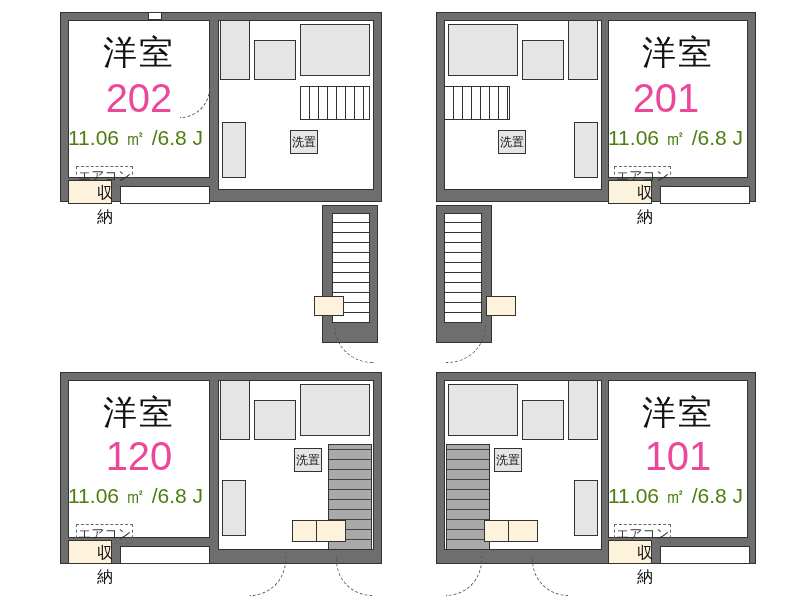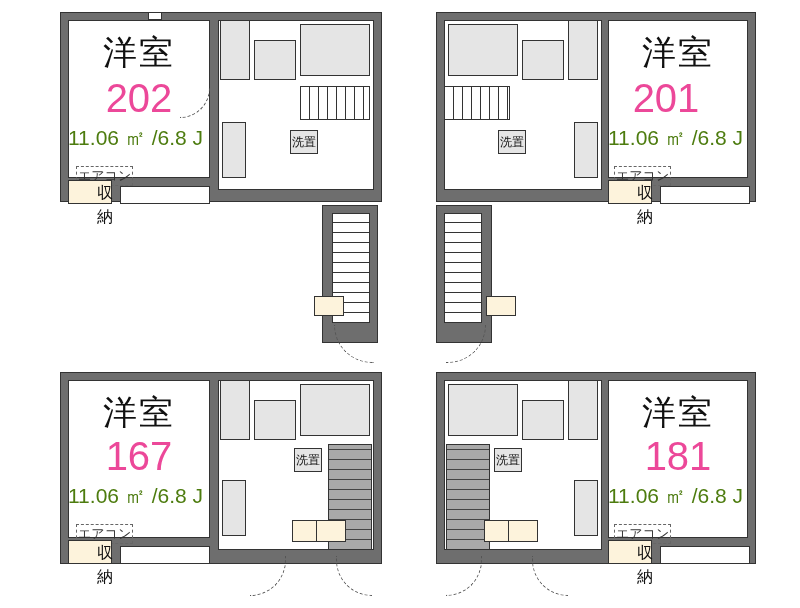--- a/index.html
+++ b/index.html
@@ -59,39 +59,39 @@
 <div class="abs wall" style="left:322px;top:205px;width:56px;height:138px;"></div>
 <div class="abs room" style="left:332px;top:213px;width:38px;height:110px;background:repeating-linear-gradient(0deg,#fff 0 9px,#333 9px 10px);"></div>
 <div class="abs store" style="left:314px;top:296px;width:18px;height:20px;"></div>
 <div class="abs wall" style="left:436px;top:205px;width:56px;height:138px;"></div>
 <div class="abs room" style="left:444px;top:213px;width:38px;height:110px;background:repeating-linear-gradient(0deg,#fff 0 9px,#333 9px 10px);"></div>
 <div class="abs store" style="left:486px;top:296px;width:18px;height:20px;"></div>
 
 <div class="abs wall" style="left:60px;top:372px;width:322px;height:192px;"></div>
 <div class="abs room" style="left:68px;top:380px;width:142px;height:158px;"></div>
 <div class="abs title" style="left:68px;top:390px;width:142px;">洋室</div>
-<div class="abs num" style="left:68px;top:434px;width:142px;">167</div>
+<div class="abs num" style="left:68px;top:434px;width:142px;">120</div>
 <div class="abs area" style="left:68px;top:482px;width:142px;">11.06 ㎡ /6.8 J</div>
 <div class="abs aircon" style="left:76px;top:524px;">エアコン</div>
 <div class="abs store storage" style="left:68px;top:540px;width:44px;height:24px;">収納</div>
 <div class="abs room" style="left:120px;top:546px;width:90px;height:18px;"></div>
 <div class="abs room" style="left:218px;top:380px;width:156px;height:170px;"></div>
 <div class="abs fix" style="left:220px;top:380px;width:30px;height:60px;"></div>
 <div class="abs fix" style="left:254px;top:400px;width:42px;height:40px;"></div>
 <div class="abs fix" style="left:300px;top:384px;width:70px;height:52px;"></div>
 <div class="abs fix" style="left:222px;top:480px;width:24px;height:56px;"></div>
 <div class="abs fix laundry" style="left:294px;top:448px;width:28px;height:24px;">洗置</div>
 <div class="abs stairs-grey" style="left:328px;top:444px;width:44px;height:106px;background:repeating-linear-gradient(0deg,#a9a9a9 0 9px,#444 9px 10px);"></div>
 <div class="abs store" style="left:292px;top:520px;width:18px;height:22px;"></div>
 <div class="abs store" style="left:316px;top:520px;width:18px;height:22px;"></div>
 
 <div class="abs wall" style="left:436px;top:372px;width:320px;height:192px;"></div>
 <div class="abs room" style="left:608px;top:380px;width:140px;height:158px;"></div>
 <div class="abs title" style="left:608px;top:390px;width:140px;">洋室</div>
-<div class="abs num" style="left:608px;top:434px;width:140px;">181</div>
+<div class="abs num" style="left:608px;top:434px;width:140px;">101</div>
 <div class="abs area" style="left:608px;top:482px;width:140px;">11.06 ㎡ /6.8 J</div>
 <div class="abs aircon" style="left:614px;top:524px;">エアコン</div>
 <div class="abs store storage" style="left:608px;top:540px;width:44px;height:24px;">収納</div>
 <div class="abs room" style="left:660px;top:546px;width:90px;height:18px;"></div>
 <div class="abs room" style="left:444px;top:380px;width:158px;height:170px;"></div>
 <div class="abs fix" style="left:448px;top:384px;width:70px;height:52px;"></div>
 <div class="abs fix" style="left:522px;top:400px;width:42px;height:40px;"></div>
 <div class="abs fix" style="left:568px;top:380px;width:30px;height:60px;"></div>
 <div class="abs fix" style="left:574px;top:480px;width:24px;height:56px;"></div>
 <div class="abs fix laundry" style="left:494px;top:448px;width:28px;height:24px;">洗置</div>

